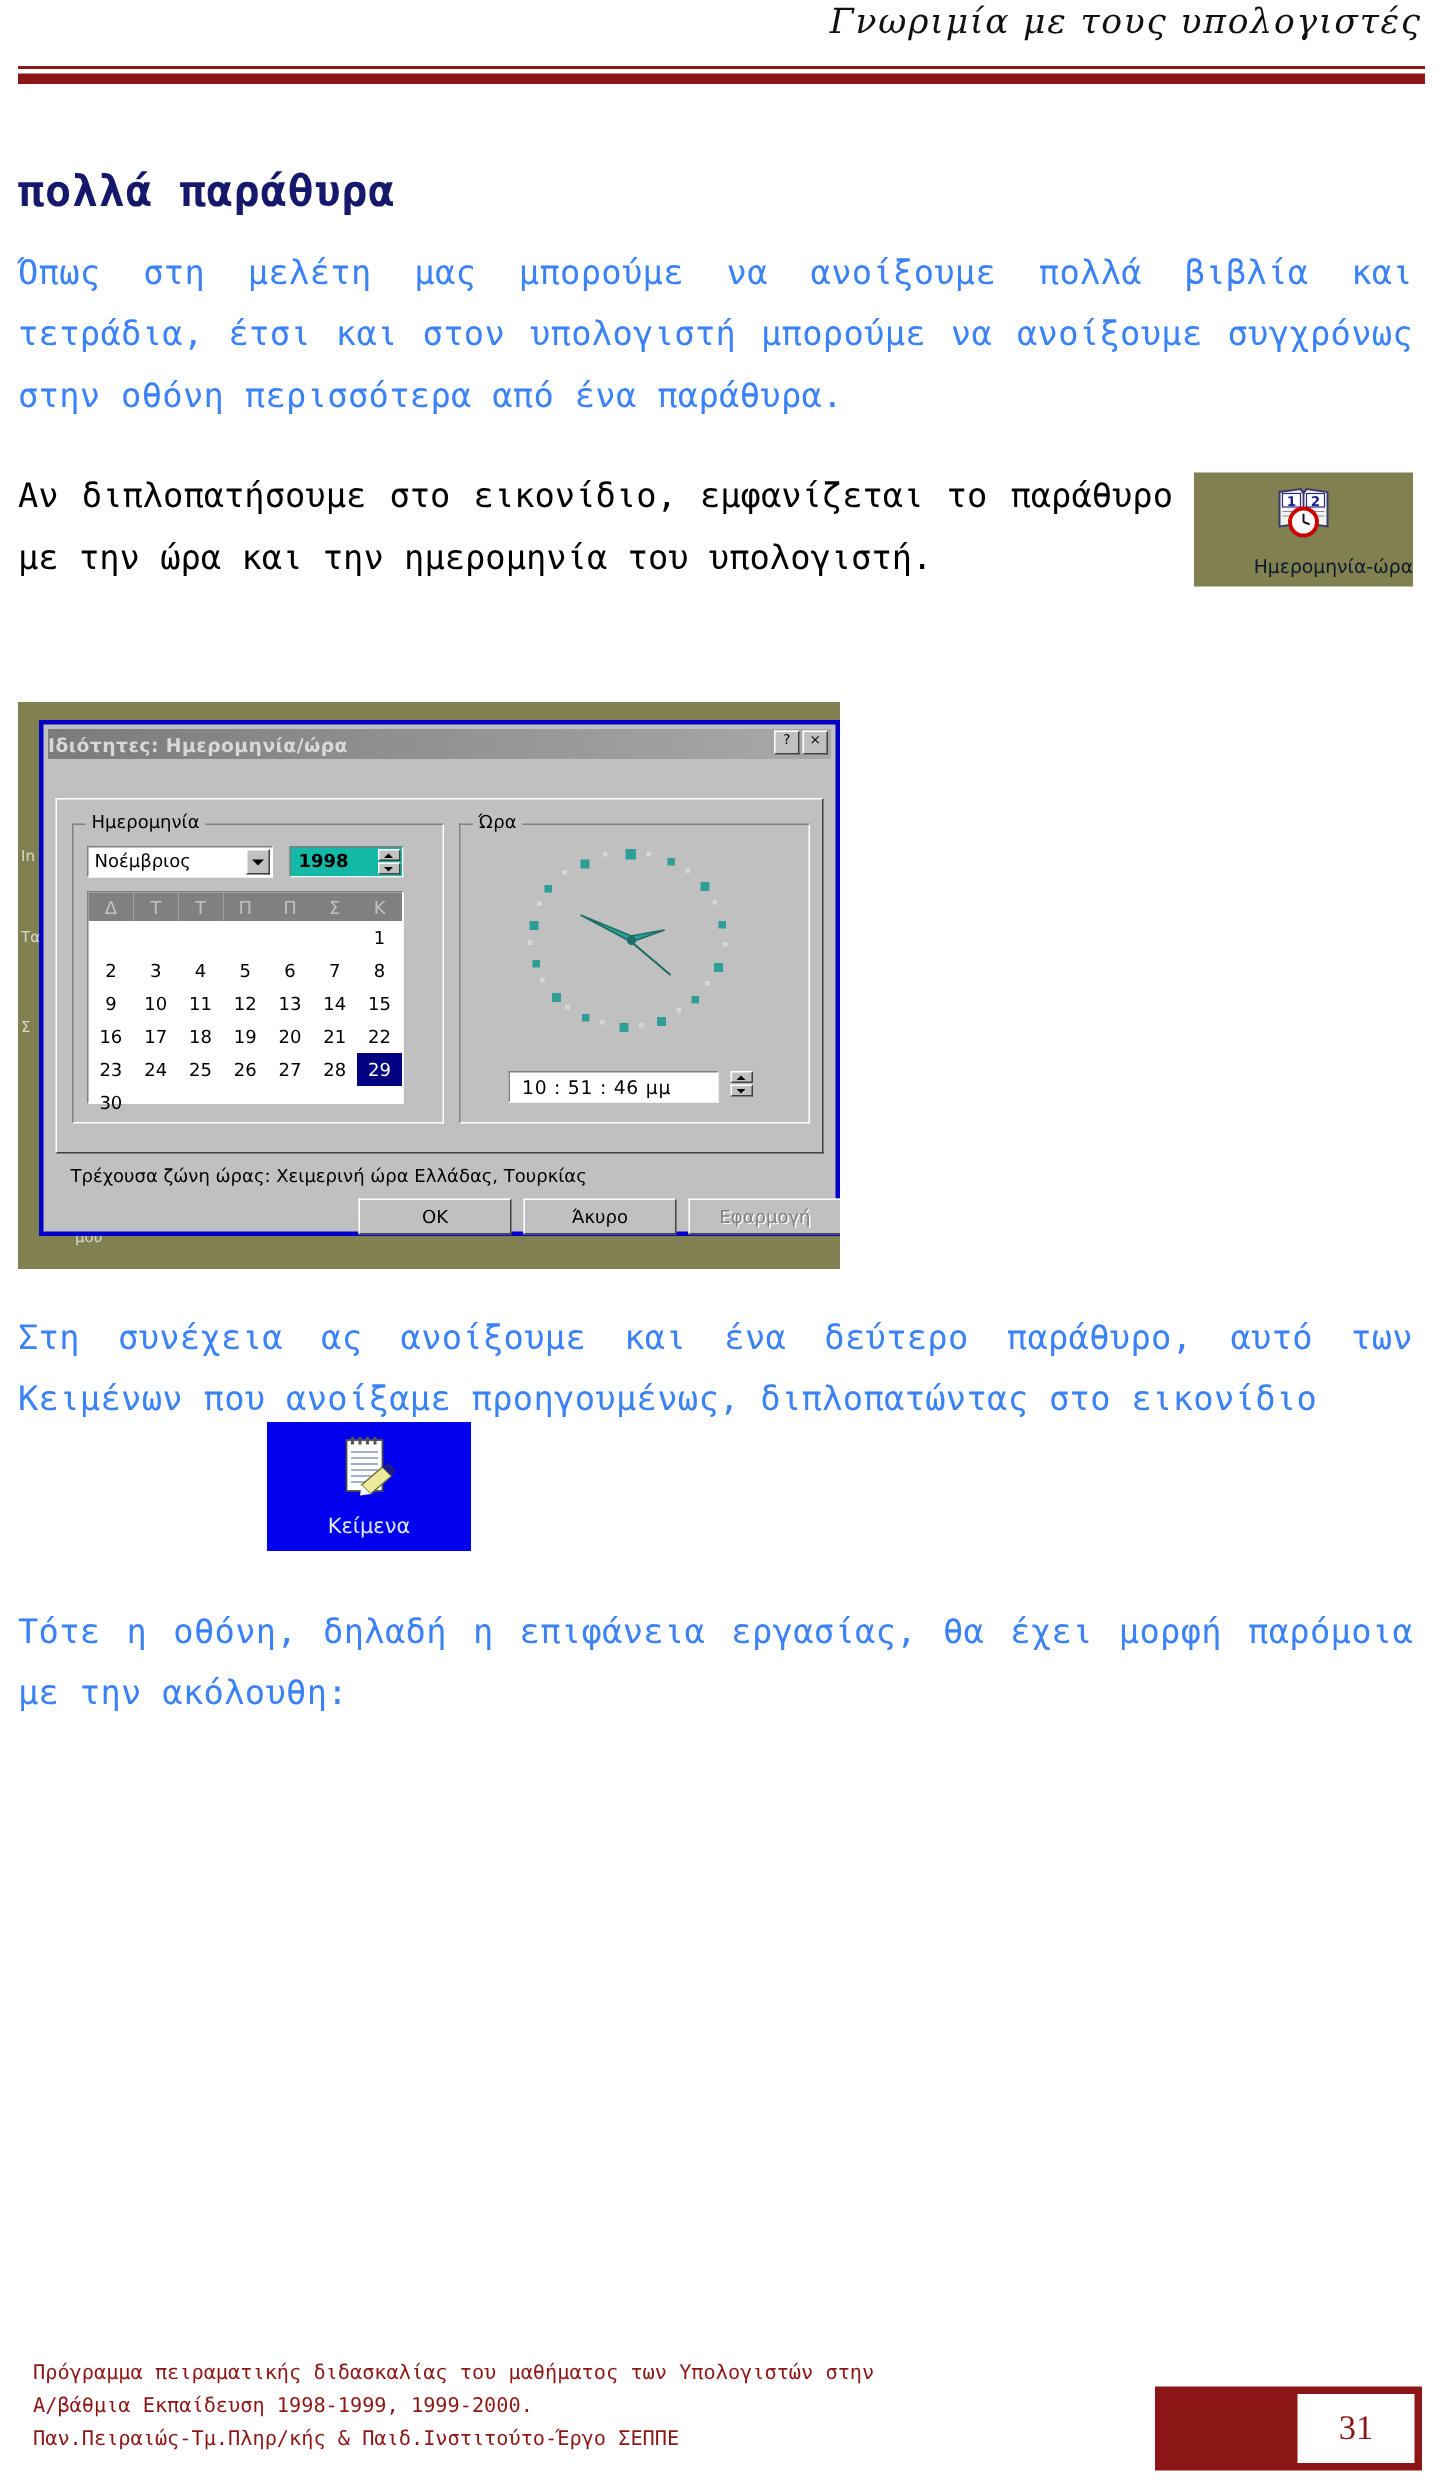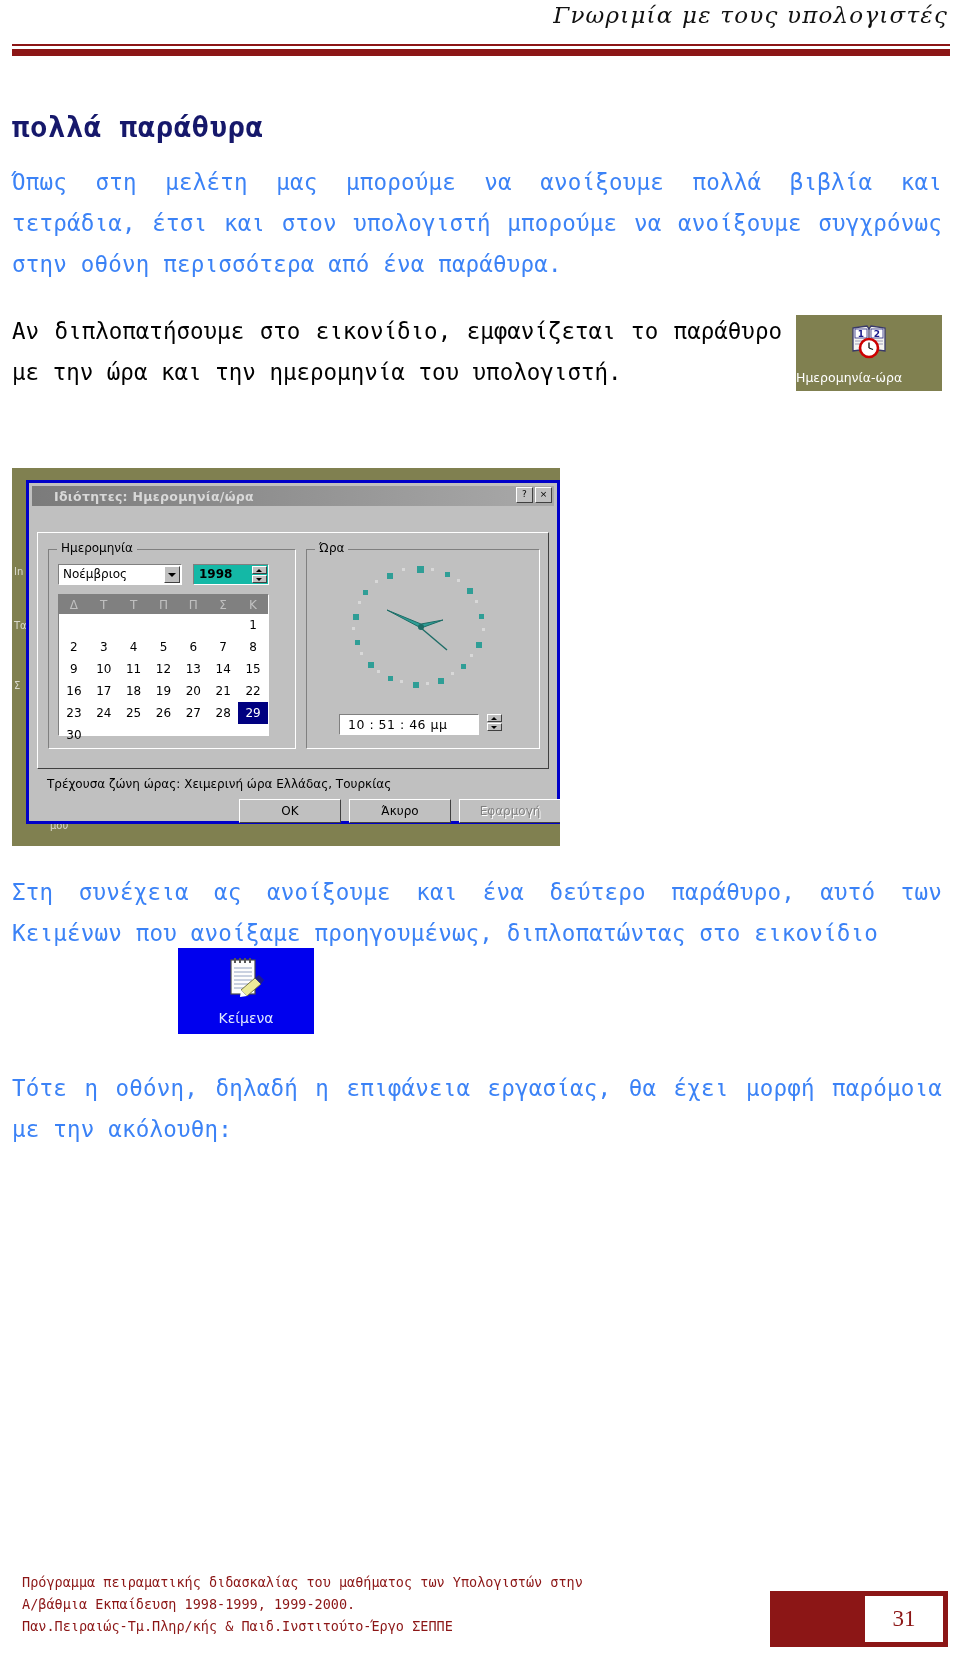--- a/index.html
+++ b/index.html
@@ -98,24 +98,24 @@
     top: 5px;
     transform: translateX(-50%);
     width: 40px;
     height: 40px;
   }
   .dt-icon-label {
     position: absolute;
     left: 0;
     right: 0;
     bottom: 6px;
-    text-align: left;
+    text-align: right;
     font-family: "DejaVu Sans", sans-serif;
     font-size: 12.5px;
-    color: #ffffff;
+    color: #0f172a;
     white-space: nowrap;
   }
 
   .par-narrow {
     font-size: 22.5px;
     line-height: 41px;
     text-align: justify;
     text-justify: inter-word;
   }
 
@@ -160,21 +160,21 @@
     height: 20px;
     background: linear-gradient(to right, #7b7b7b, #a9a9a9);
     display: flex;
     align-items: center;
   }
   .win-title-text {
     font-family: "DejaVu Sans", sans-serif;
     font-size: 12.5px;
     font-weight: bold;
     color: #d8d8d8;
-    padding-left: 22px;
+    padding-left: 0;
     white-space: nowrap;
     letter-spacing: .3px;
   }
   .win-titlebtns {
     position: absolute;
     right: 2px;
     top: 1px;
     display: flex;
     gap: 2px;
   }

